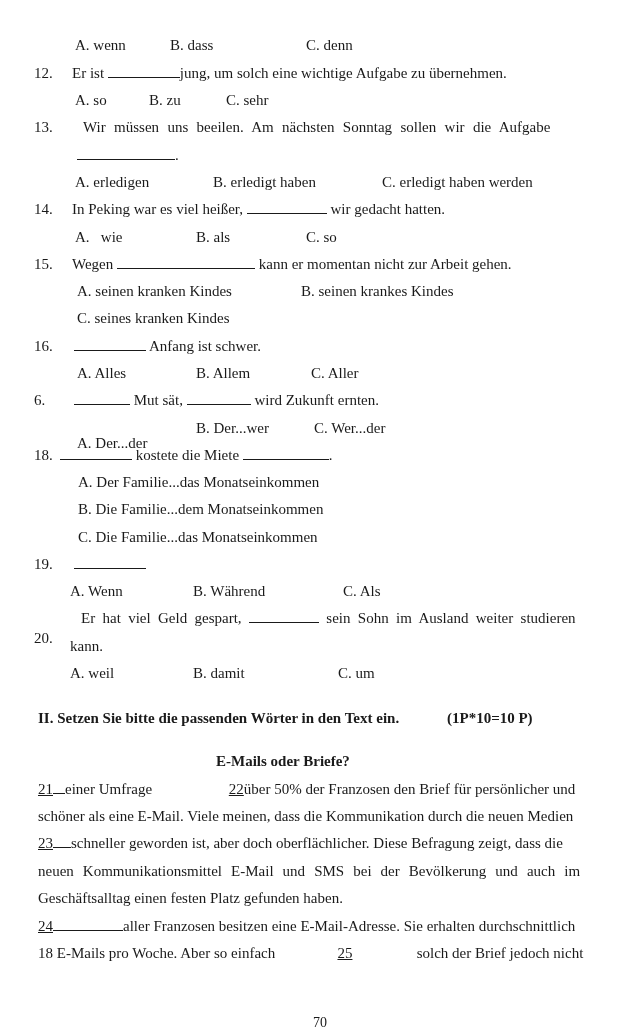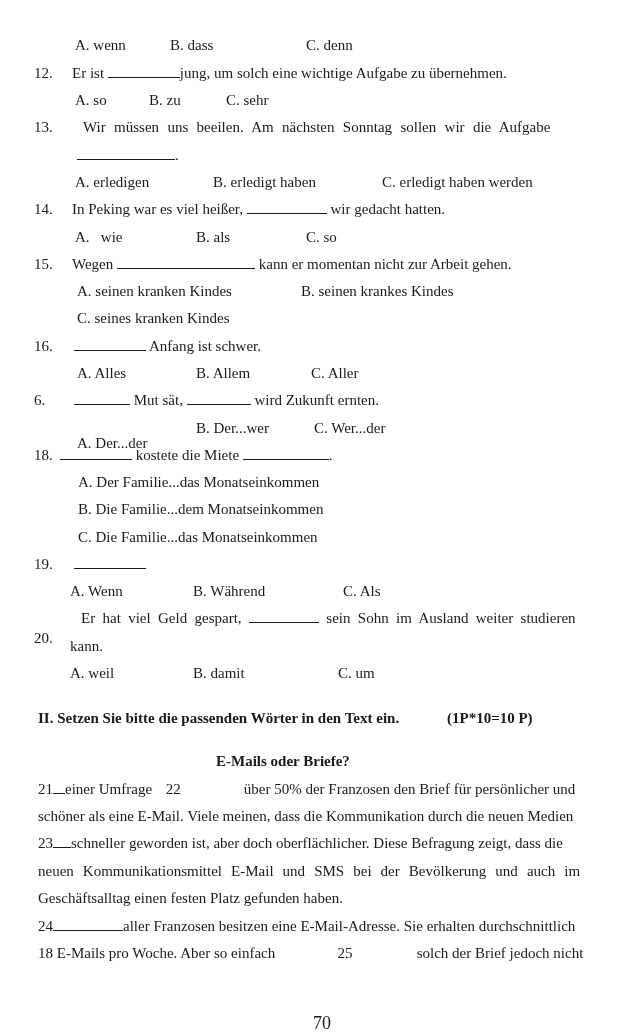--- a/index.html
+++ b/index.html
@@ -1,21 +1,21 @@
 <!DOCTYPE html>
 <html><head>
 <meta charset="utf-8">
 <style>
   html, body { margin:0; padding:0; background:#ffffff; }
   body { width:639px; height:1036px; position:relative; overflow:hidden;
          font-family:"Liberation Serif", serif; color:#1a1a1a; font-size:15px; }
   .abs { position:absolute; white-space:nowrap; line-height:18px; }
   .blank { display:inline-block; border-bottom:1px solid #1a1a1a; height:13px; vertical-align:baseline; }
   .bold { font-weight:bold; }
-  .u { }
+  .u { text-decoration:underline; }
 </style>
 </head>
 <body>
 
 <div class="abs" style="top:36px;left:75px">A. wenn</div>
 <div class="abs" style="top:36px;left:170px">B. dass</div>
 <div class="abs" style="top:36px;left:306px">C. denn</div>
 
 <div class="abs" style="top:64px;left:34px">12.</div>
 <div class="abs" style="top:64px;left:72px">
@@ -104,30 +104,30 @@
 <div class="abs" style="top:664px;left:193px">B. damit</div>
 <div class="abs" style="top:664px;left:338px">C. um</div>
 
 <div class="abs bold" style="top:709px;left:38px">II. Setzen Sie bitte die passenden Wörter in den Text ein.</div>
 <div class="abs bold" style="top:709px;left:447px">(1P*10=10 P)</div>
 
 <div class="abs bold" style="top:752px;left:216px">E-Mails oder Briefe?</div>
 
 <div class="abs" style="top:780px;left:38px">
   <span class="u">21</span><span class="blank" style="width:12px"></span><span>einer Umfrage</span>
-  <span class="u" style="display:inline-block;width:78px;text-align:left;margin-left:10px">22</span><span>über 50% der Franzosen den Brief für persönlicher und</span>
+  <span class="u" style="display:inline-block;width:78px;text-align:right;margin-left:10px">22</span><span>über 50% der Franzosen den Brief für persönlicher und</span>
 </div>
 <div class="abs" style="top:807px;left:38px">schöner als eine E-Mail. Viele meinen, dass die Kommunikation durch die neuen Medien</div>
 <div class="abs" style="top:834px;left:38px">
   <span class="u">23</span><span class="blank" style="width:18px"></span><span>schneller geworden ist, aber doch oberflächlicher. Diese Befragung zeigt, dass die</span>
 </div>
 <div class="abs" style="top:862px;left:38px;word-spacing:5.3px">neuen Kommunikationsmittel E-Mail und SMS bei der Bevölkerung und auch im</div>
 <div class="abs" style="top:889px;left:38px">Geschäftsalltag einen festen Platz gefunden haben.</div>
 <div class="abs" style="top:917px;left:38px">
   <span class="u">24</span><span class="blank" style="width:70px"></span><span>aller Franzosen besitzen eine E-Mail-Adresse. Sie erhalten durchschnittlich</span>
 </div>
 <div class="abs" style="top:944px;left:38px">
   <span>18 E-Mails pro Woche. Aber so einfach</span>
   <span class="u" style="display:inline-block;width:120px;text-align:center;margin-left:6px;margin-right:8px">25</span>
   <span>solch der Brief jedoch nicht</span>
 </div>
 
-<div class="abs" style="top:1014px;left:313px;font-size:18px">70</div>
+<div class="abs" style="top:1014px;left:313px;font-size:14px">70</div>
 
 </body></html>

